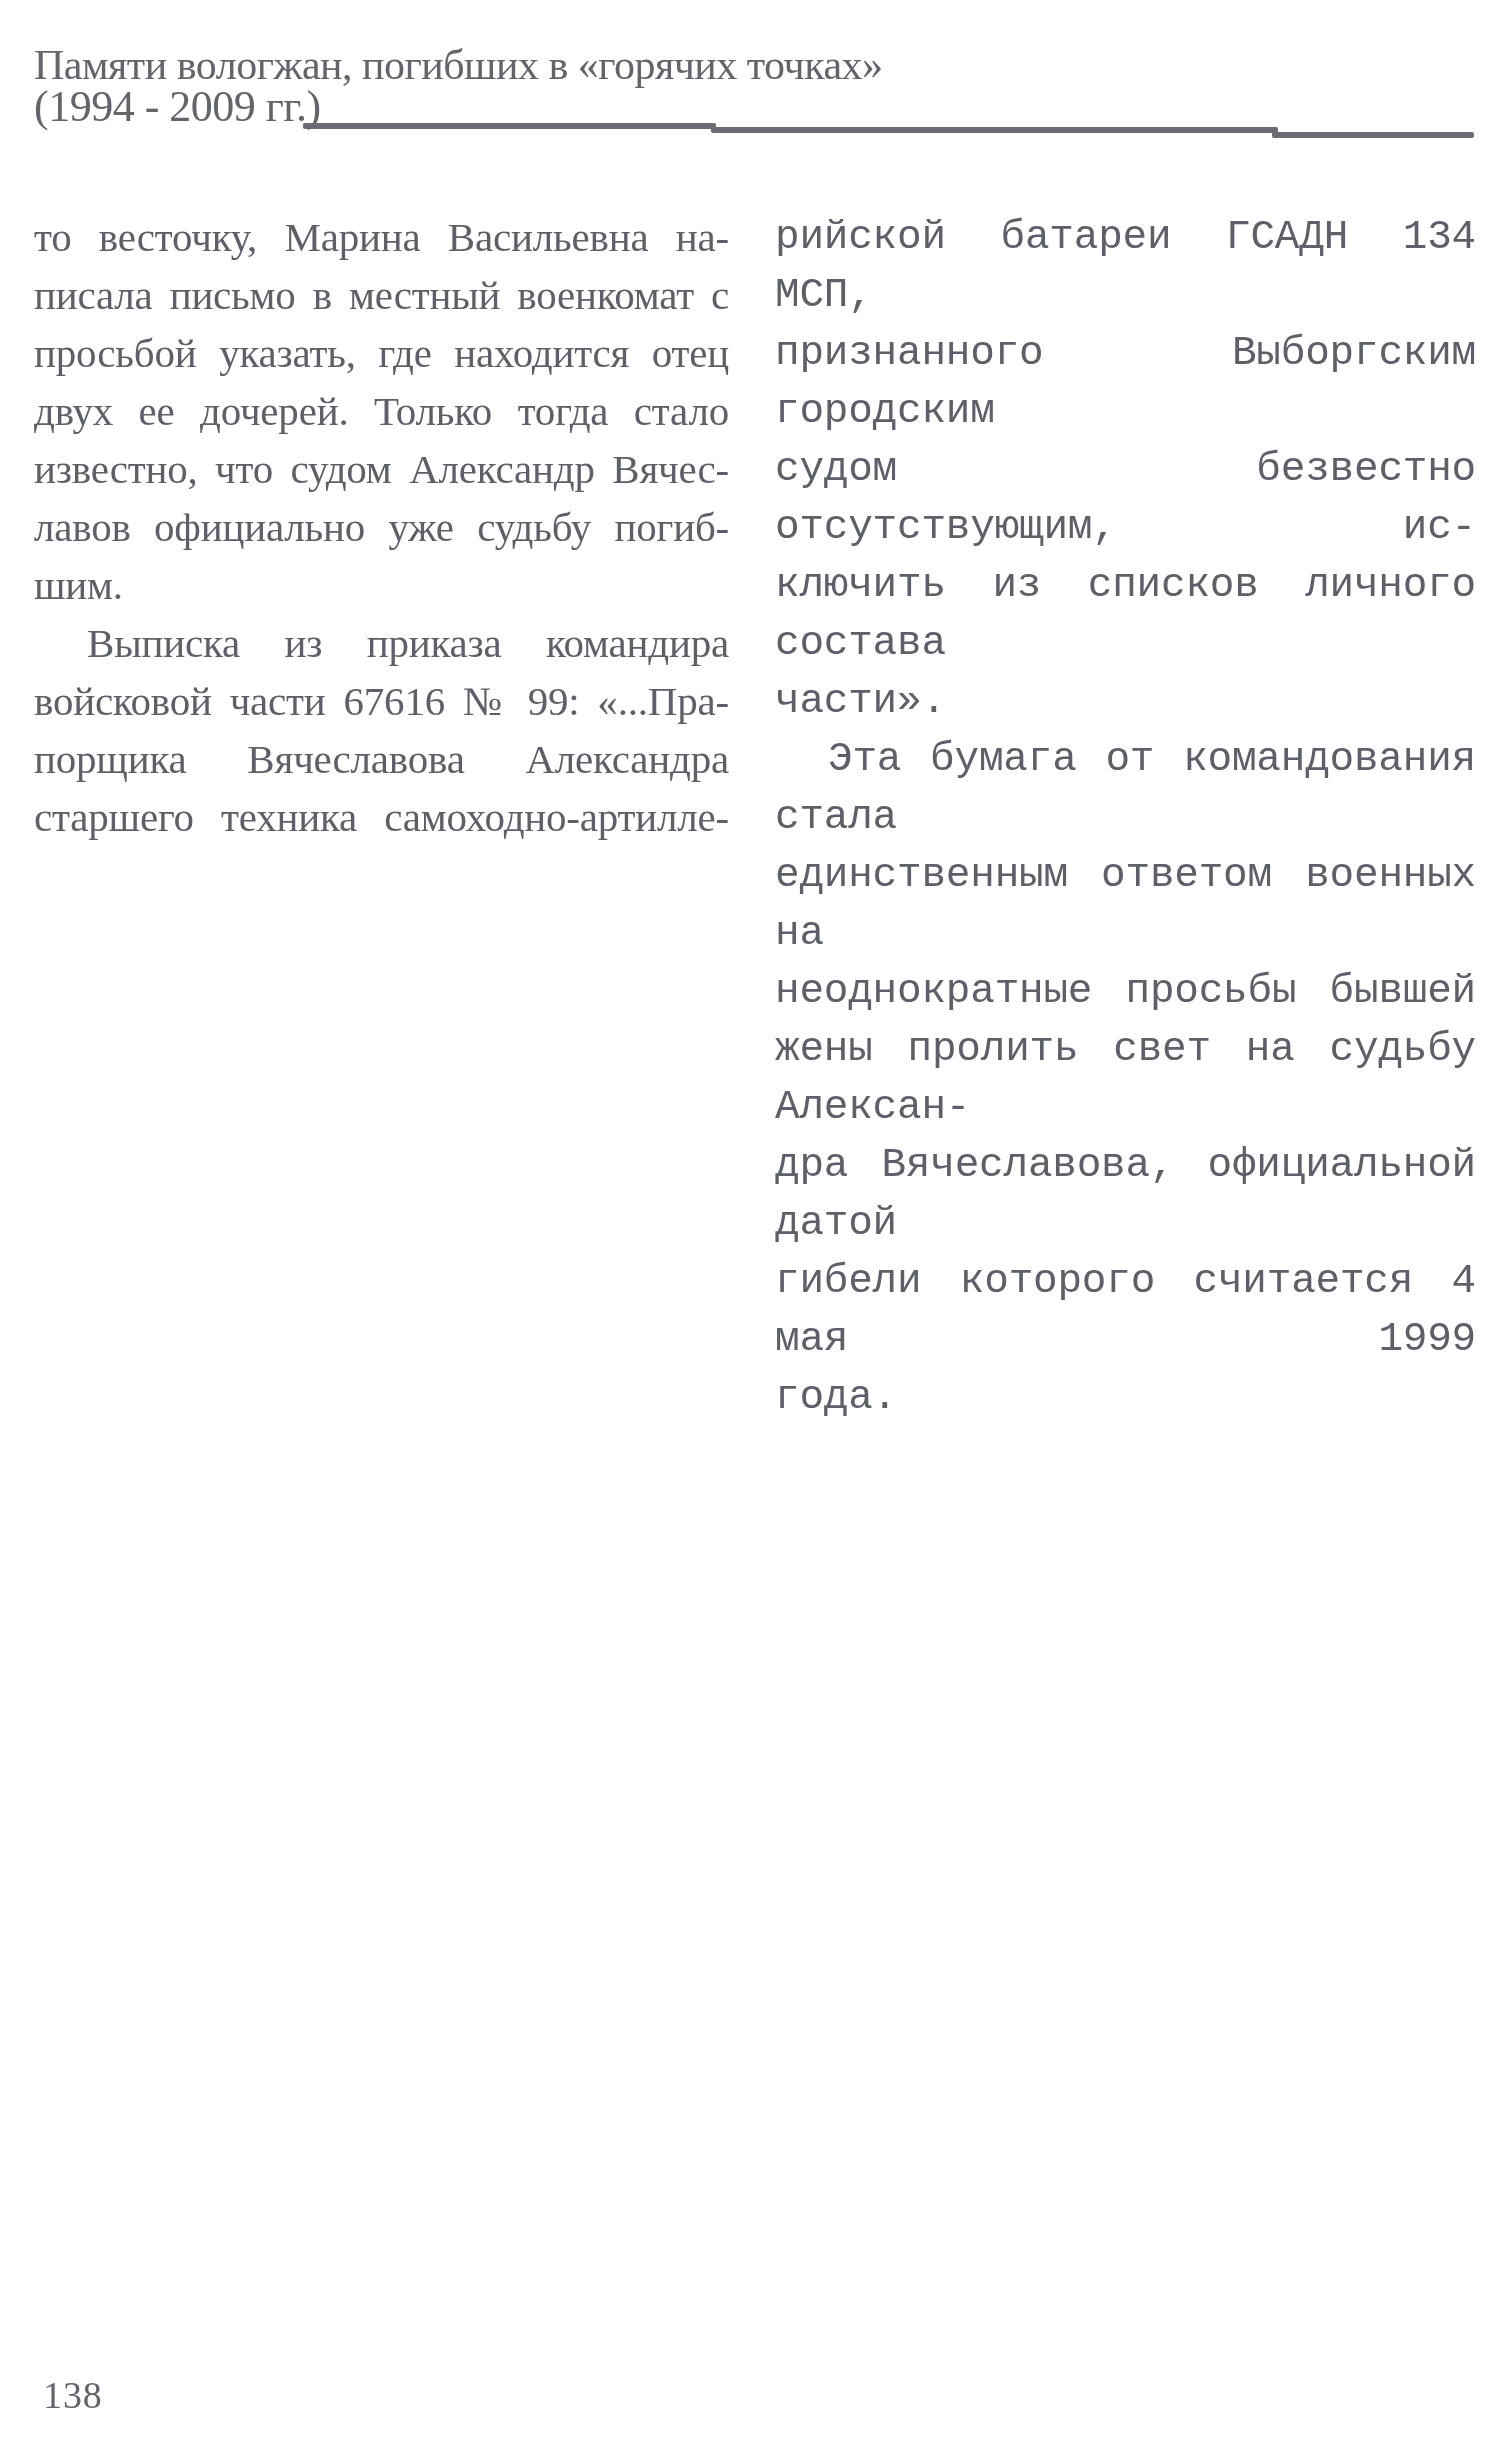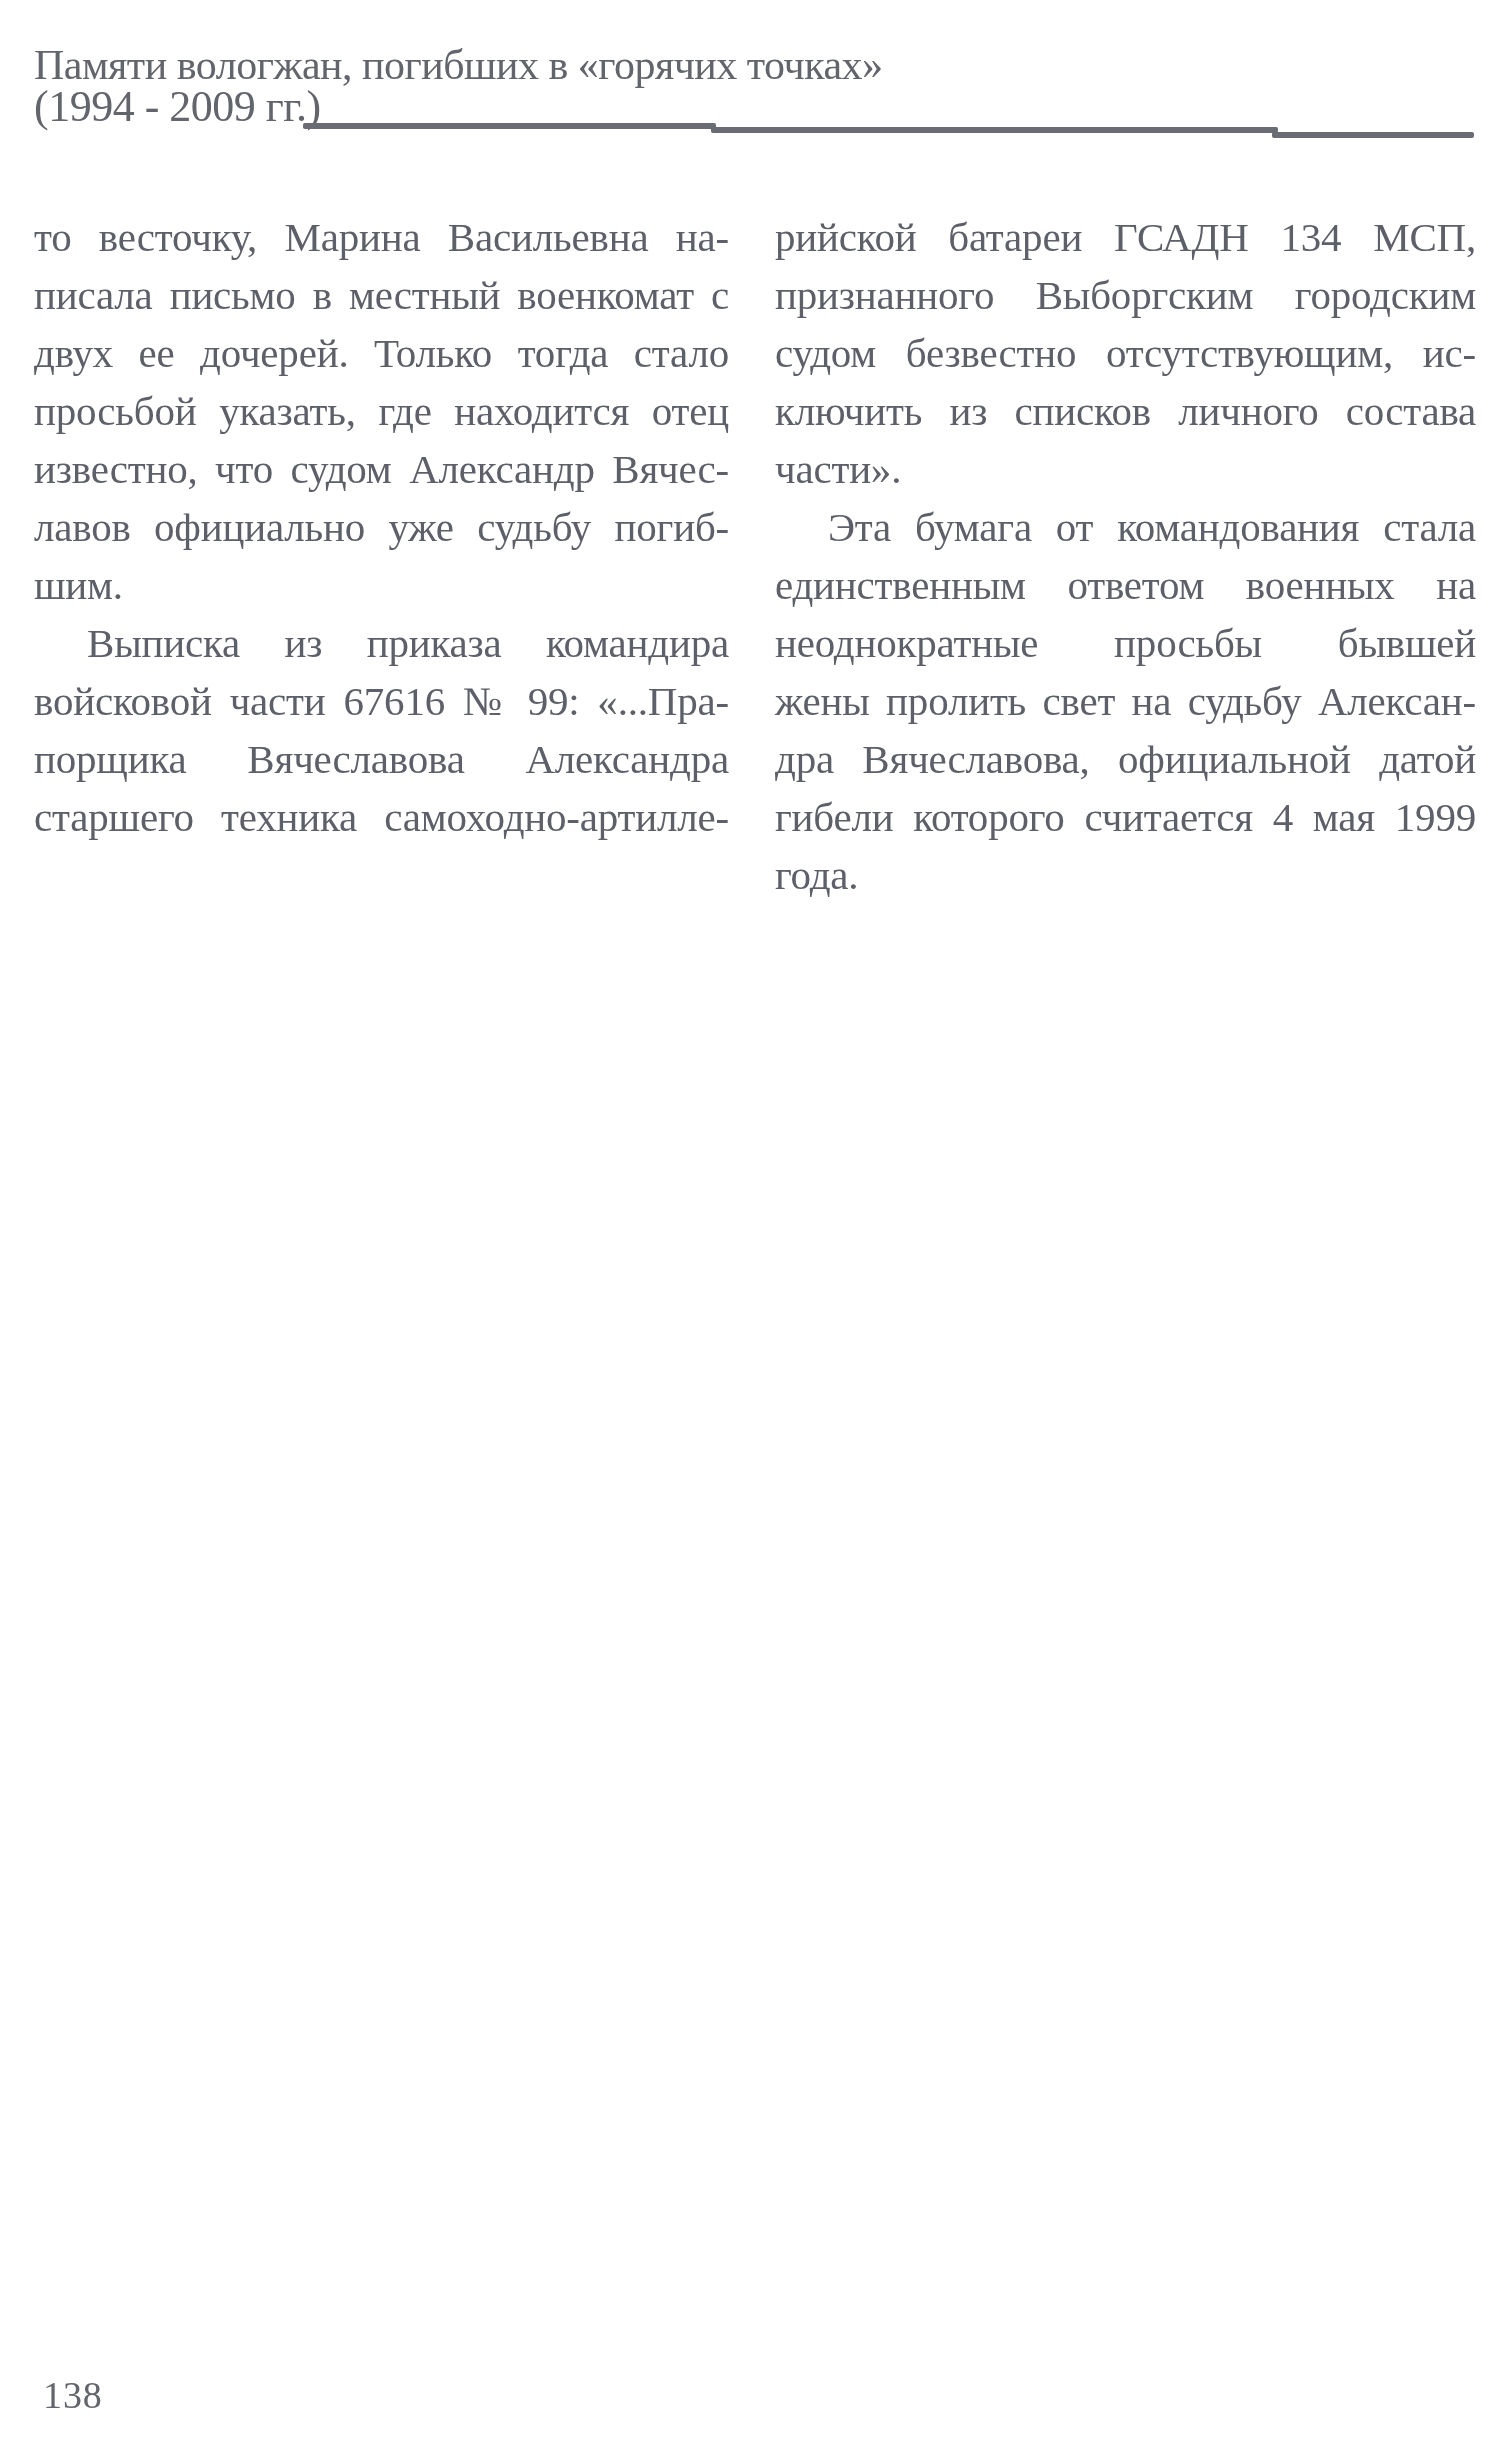--- a/index.html
+++ b/index.html
@@ -46,21 +46,21 @@
   .rule-seg.s2 { left: 711px; top: 127px; width: 567px; }
   .rule-seg.s3 { left: 1272px; top: 132px; width: 202px; }
 
   
   .column {
     position: absolute;
     top: 208px;
     color: #5e6069;
   }
   .column.left  { left: 34px;  width: 695px; }
-  .column.right { left: 775px; width: 701px; }
+  .column.right { left: 775px; width: 701px; font-family: Liberation Mono, monospace; }
 
   .line {
     font-size: 41px;
     line-height: 58px;
     text-align: justify;
     text-align-last: justify;
     white-space: normal;
     letter-spacing: -0.2px;
   }
   .line.indent { text-indent: 53px; }
@@ -89,22 +89,22 @@
     <div class="header-years">(1994 - 2009 гг.)</div>
   </div>
 
   <div class="rule-seg s1"></div>
   <div class="rule-seg s2"></div>
   <div class="rule-seg s3"></div>
 
   <div class="column left">
       <div class="line">то весточку, Марина Васильевна на-</div>
       <div class="line">писала письмо в местный военкомат с</div>
+      <div class="line">просьбой указать, где находится отец</div>
       <div class="line">двух ее дочерей. Только тогда стало</div>
-      <div class="line">просьбой указать, где находится отец</div>
       <div class="line">известно, что судом Александр Вячес-</div>
       <div class="line">лавов официально уже судьбу погиб-</div>
       <div class="line end">шим.</div>
       <div class="line indent">Выписка из приказа командира</div>
       <div class="line">войсковой части 67616 № 99: «...Пра-</div>
       <div class="line">порщика Вячеславова Александра</div>
       <div class="line">старшего техника самоходно-артилле-</div>
     </div>
 
   <div class="column right">

